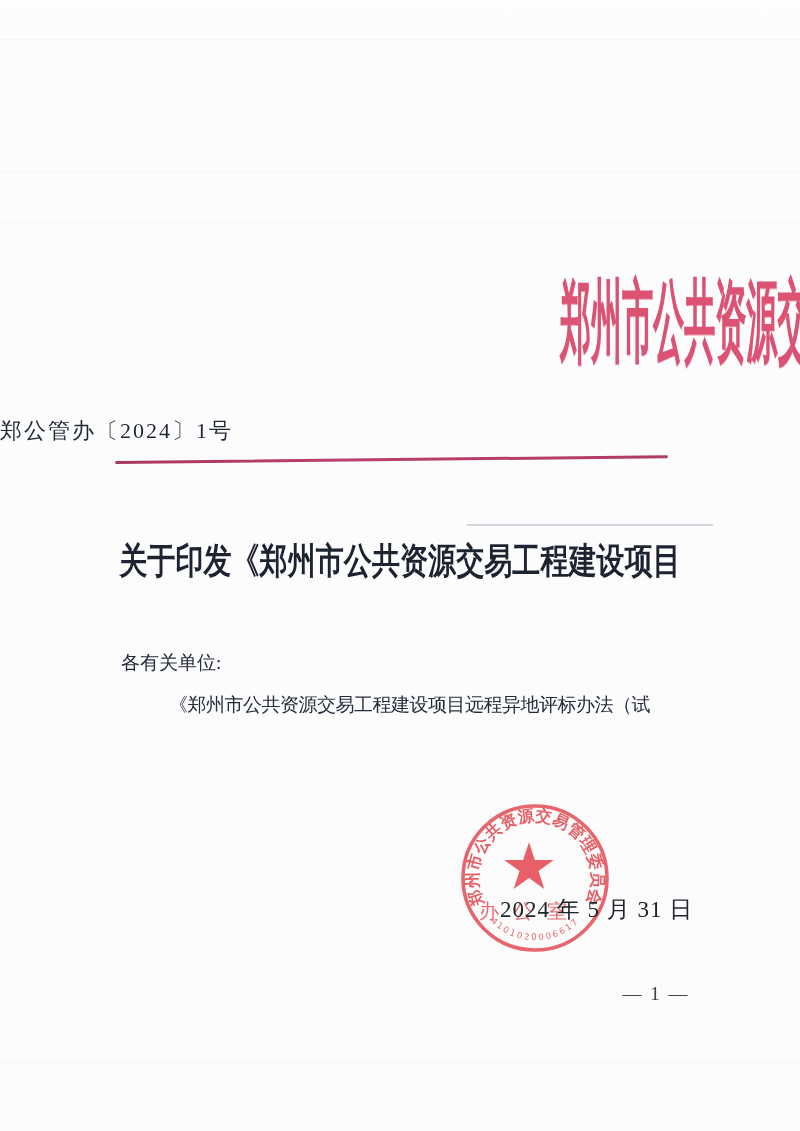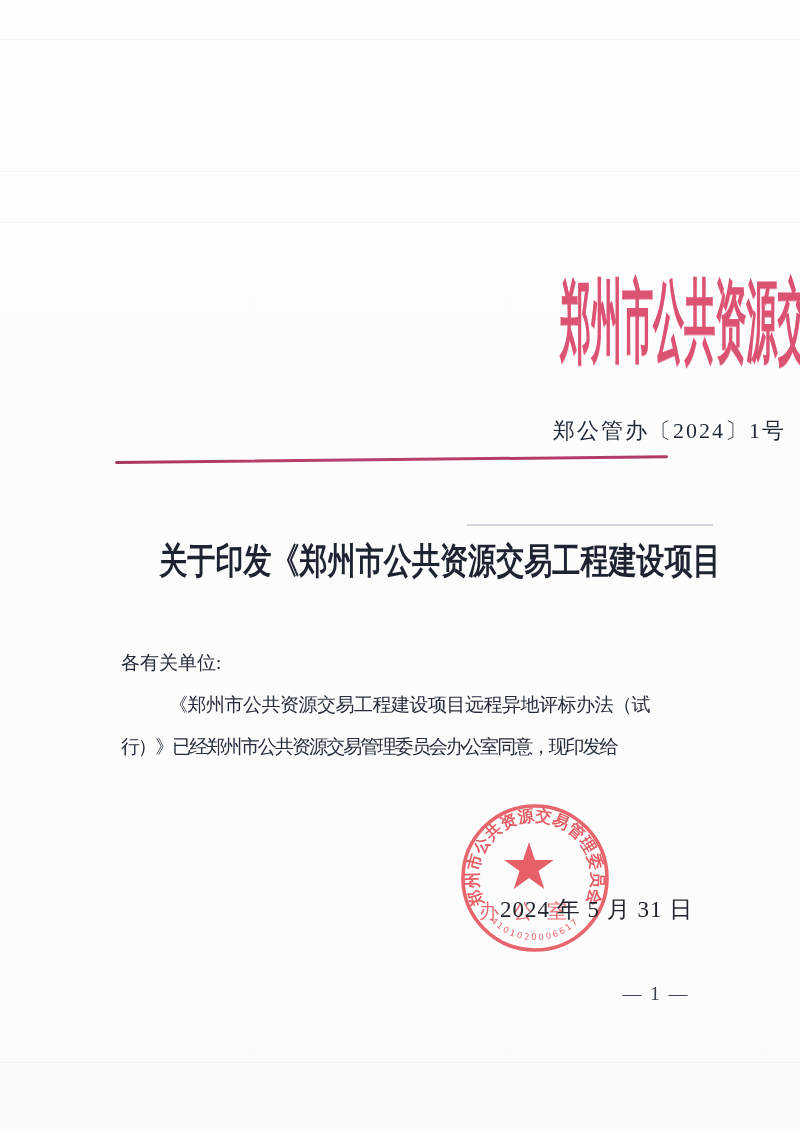--- a/index.html
+++ b/index.html
@@ -50,21 +50,21 @@
     letter-spacing: 0px;
     text-shadow: 0.5px 0.5px 0 rgba(220, 82, 115, 0.55);
     white-space: nowrap;
   }
   
   .doc-number {
     position: absolute;
     top: 416px;
     left: 0;
     width: 786px;
-    text-align: right;
+    text-align: left;
     font-size: 22px;
     letter-spacing: 2px;
     color: #1e2836;
   }
   
   .red-line {
     position: absolute;
     top: 461px;
     left: 115px;
     width: 553px;
@@ -73,21 +73,21 @@
     transform: rotate(-0.6deg);
     transform-origin: left center;
     border-radius: 2px;
   }
   
   .doc-title {
     position: absolute;
     top: 534px;
     left: 0;
     width: 800px;
-    text-align: right;
+    text-align: center;
     color: #1d2330;
     font-weight: bold;
   }
   .doc-title .t-line {
     display: block;
     height: 54px;
     line-height: 54px;
     white-space: nowrap;
   }
   .doc-title .t-inner {
@@ -166,21 +166,20 @@
 
   <div class="red-line"></div>
 
   <div class="doc-title">
     <span class="t-line"><span class="t-inner">关于印发《郑州市公共资源交易工程建设项目</span></span>
   </div>
 
   <div class="body-block">
     <div class="body-line">各有关单位:</div>
     <div class="body-line indent">《郑州市公共资源交易工程建设项目远程异地评标办法（试</div>
-    <div class="body-line tight">行）》已经郑州市公共资源交易管理委员会办公室同意，现印发给</div>
   </div>
 
   <svg class="seal" viewBox="-80 -80 160 160" xmlns="http://www.w3.org/2000/svg" xmlns:xlink="http://www.w3.org/1999/xlink">
     <defs>
       <path id="ringArc" d="M -51.7 24.1 A 57 57 0 1 1 51.7 24.1" fill="none"></path>
       <path id="codeArc" d="M -52 34 A 62 62 0 0 0 52 34" fill="none"></path>
     </defs>
 
     <circle cx="0" cy="0" r="72" fill="none" stroke="#e23b44" stroke-width="3.6" opacity="0.85"></circle>
 

